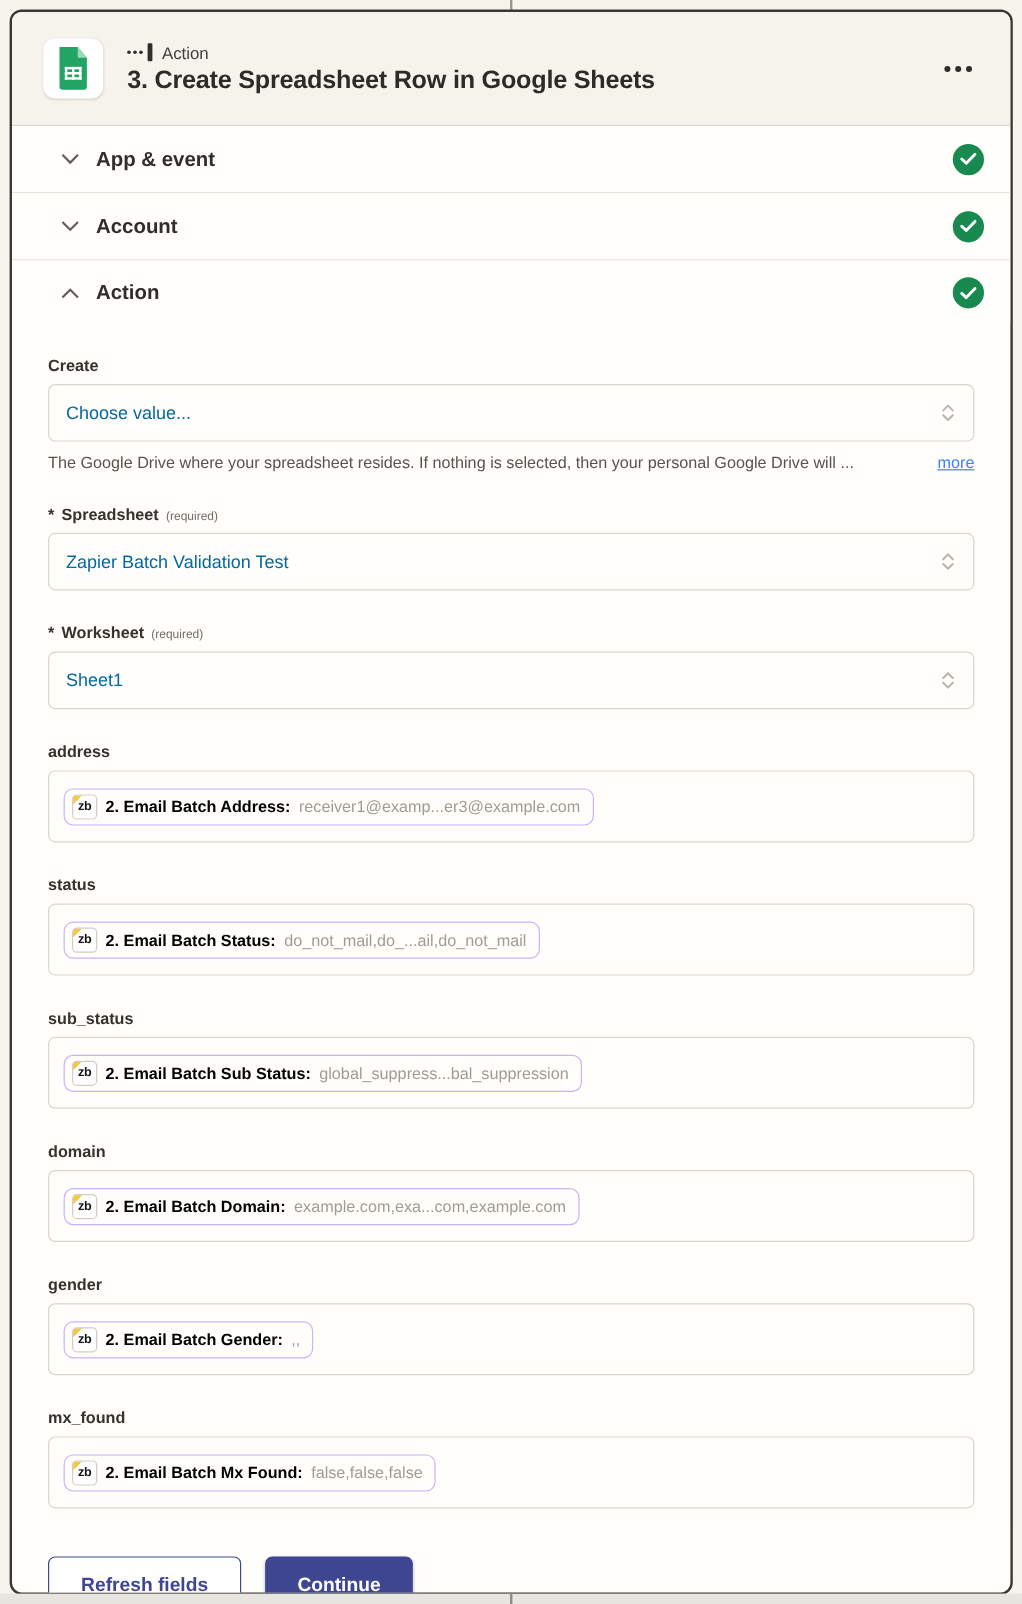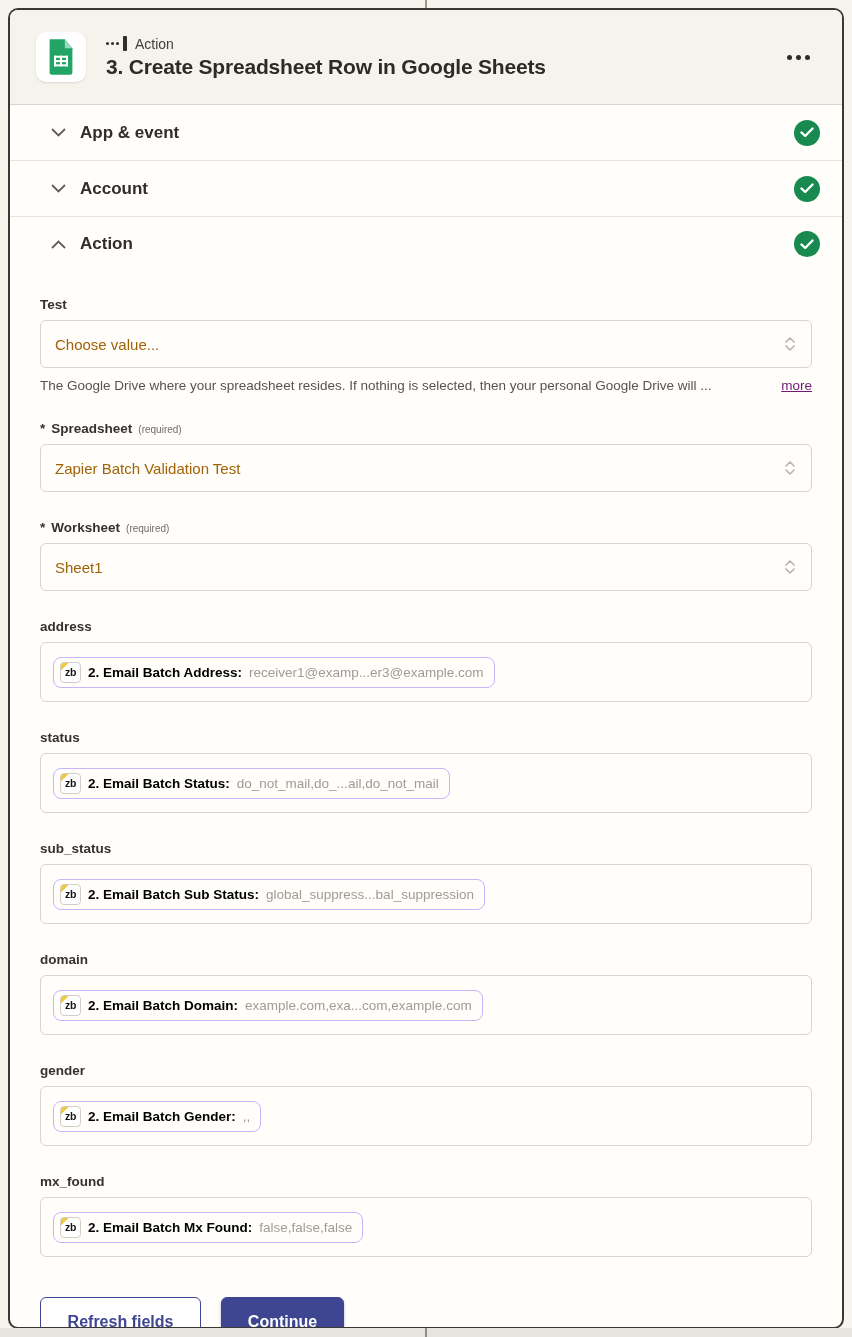--- a/index.html
+++ b/index.html
@@ -54,24 +54,24 @@
   .form{padding:26px 30px 0 30px;}
   .field{margin-bottom:28px;}
   .field-label-row{display:flex;align-items:baseline;gap:6px;margin-bottom:8px;}
   .field-label{font-size:13.5px;font-weight:700;color:#33322d;}
   .req-marker{font-size:13.5px;font-weight:700;color:#33322d;}
   .req-text{font-size:10px;color:#6f6d67;}
   .select{
     height:46px;border:1px solid #d9d5cd;border-radius:6px;background:#fffefb;
     display:flex;align-items:center;padding:0 14px;cursor:pointer;
   }
-  .select .val{flex:1;font-size:15px;color:#a16207;}
+  .select .val{flex:1;font-size:15px;color:#0369a1;}
   .help-row{display:flex;align-items:baseline;margin-top:10px;gap:12px;}
   .help-text{flex:1;font-size:13.5px;color:#55544f;}
-  .more-link{font-size:13.5px;color:#701a75;text-decoration:underline;cursor:pointer;white-space:nowrap;}
+  .more-link{font-size:13.5px;color:#3b82f6;text-decoration:underline;cursor:pointer;white-space:nowrap;}
 
   .token-box{
     min-height:46px;border:1px solid #d9d5cd;border-radius:6px;background:#fffefb;
     display:flex;align-items:center;padding:6px 12px;cursor:text;
   }
   .token-pill{
     display:inline-flex;align-items:center;gap:7px;
     border:1px solid #c4b5fd;border-radius:8px;background:#fffefb;
     padding:4px 10px 4px 6px;max-width:100%;cursor:pointer;
   }
@@ -172,21 +172,21 @@
       <svg width="14" height="11" viewBox="0 0 14 11">
           <path d="M1.5 5.5 L5.2 9 L12.5 1.5" fill="none" stroke="#ffffff" stroke-width="2.4" stroke-linecap="round" stroke-linejoin="round"></path>
         </svg>
     </span>
   </div>
 
   <div class="form">
 
     <div class="field">
       <div class="field-label-row">
-        <span class="field-label">Test</span>
+        <span class="field-label">Create</span>
       </div>
       <div class="select">
         <span class="val">Choose value...</span>
         <svg width="14" height="18" viewBox="0 0 14 18">
           <path d="M3 7 L7 3 L11 7" fill="none" stroke="#b9b5ae" stroke-width="1.7" stroke-linecap="round" stroke-linejoin="round"></path>
           <path d="M3 11 L7 15 L11 11" fill="none" stroke="#b9b5ae" stroke-width="1.7" stroke-linecap="round" stroke-linejoin="round"></path>
         </svg>
       </div>
       <div class="help-row">
         <span class="help-text">The Google Drive where your spreadsheet resides. If nothing is selected, then your personal Google Drive will ...</span>

